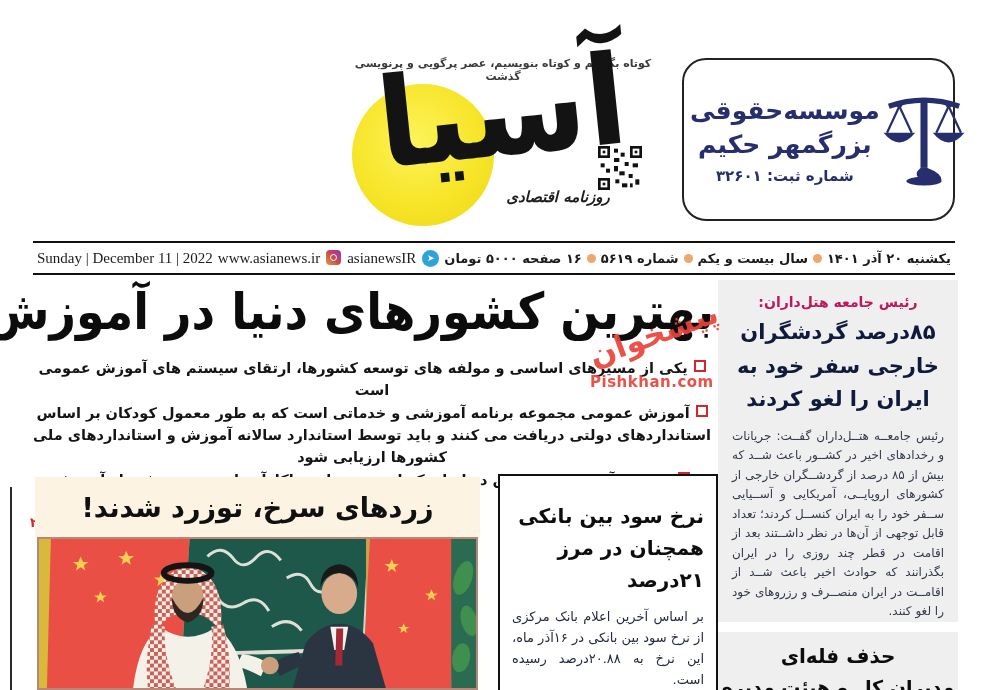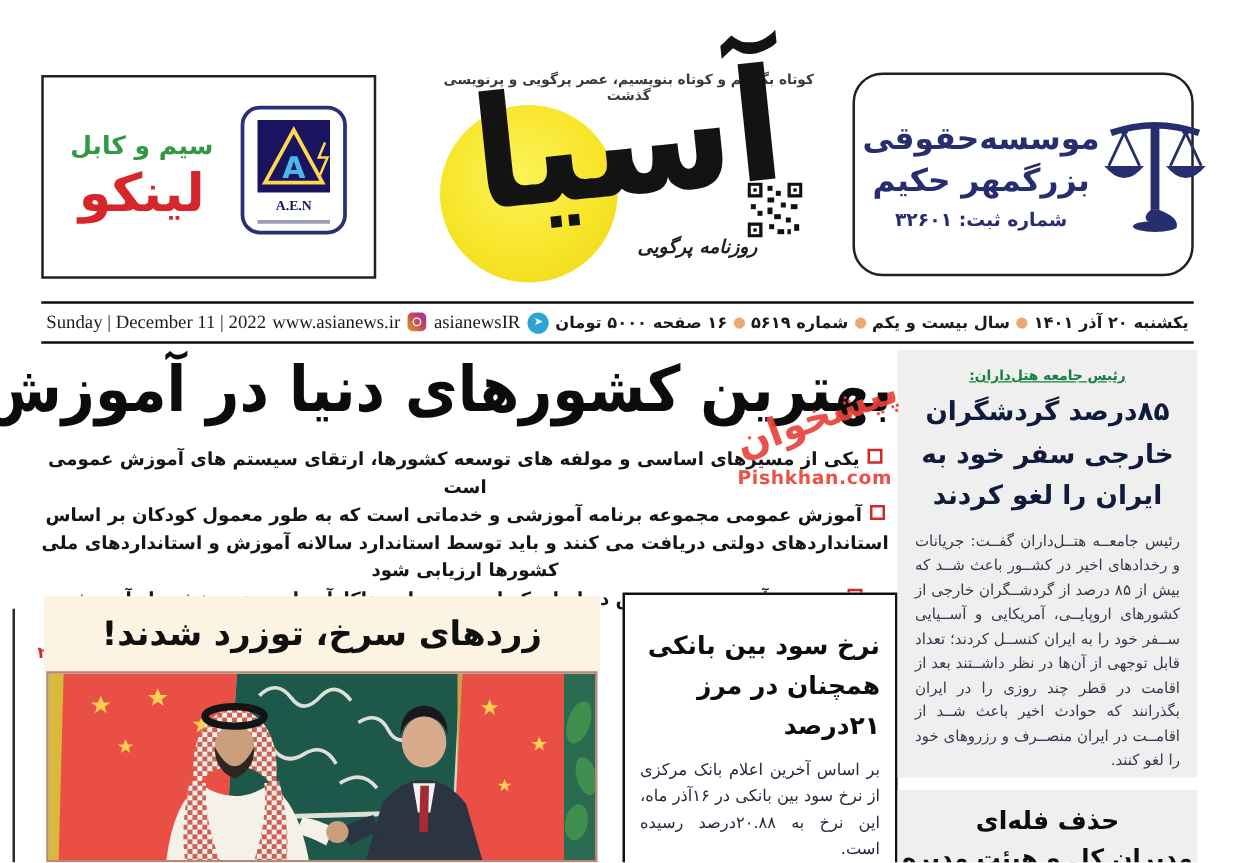--- a/index.html
+++ b/index.html
@@ -60,56 +60,39 @@
   
   .bank{left:498px;top:474px;width:220px;height:220px;border:2px solid #111;box-sizing:border-box;background:#fff;
         padding:12px 12px 0 12px;overflow:hidden;}
   .bank h2{margin:12px 0 10px 0;text-align:right;direction:rtl;font-size:20px;font-weight:bold;color:#0d0d0d;line-height:1.6;}
   .bank p{margin:0;direction:rtl;text-align:justify;font-size:13px;line-height:21px;color:#222a3e;}
 
   
   .sidebar{left:718px;top:280px;width:240px;}
   .sb-box{background:#efefef;box-sizing:border-box;}
   .sb1{height:342px;padding:14px 14px 0 14px;}
-  .kicker{text-align:center;direction:rtl;font-size:11px;font-weight:bold;color:#15803d;text-decoration:underline;}
+  .kicker{text-align:center;direction:rtl;font-size:14px;font-weight:bold;color:#be185d;}
   .sb1 h2{margin:6px 0 10px 0;text-align:center;direction:rtl;font-size:21px;font-weight:bold;color:#101b3c;line-height:1.6;}
   .sb1 p{margin:0;direction:rtl;text-align:justify;font-size:12px;line-height:19.5px;color:#333a4d;}
   .sb2{margin-top:10px;height:62px;padding-top:12px;overflow:hidden;}
   .sb2 h2{margin:0;text-align:center;direction:rtl;font-size:20px;font-weight:bold;color:#0d0d0d;}
   .sb2 .partial{margin-top:8px;text-align:center;direction:rtl;font-size:19px;font-weight:bold;color:#0d0d0d;}
 
   .vrule{left:10px;top:487px;width:2px;height:203px;background:#2a2a2a;}
 </style>
 </head>
 <body>
 
 <div class="stage">
 
-  <div class="abs ad-box ad-left">
-    <div class="linco-txt">
-      <div class="linco-top">سیم و کابل</div>
-      <div class="linco-name">لینکو</div>
-    </div>
-    <div>
-      <svg width="86" height="112" viewBox="0 0 86 112">
-        <rect x="2" y="2" width="82" height="100" rx="14" fill="#fff" stroke="#2b2f77" stroke-width="3"></rect>
-        <rect x="14" y="12" width="58" height="58" fill="#1a1460"></rect>
-        <polygon points="43,20 66,62 20,62" fill="none" stroke="#ffd84d" stroke-width="3"></polygon>
-        <text x="43" y="58" font-size="24" font-weight="bold" fill="#49b8e8" text-anchor="middle" font-family="DejaVu Sans, sans-serif">A</text>
-        <polyline points="68,30 63,42 70,42 64,56" fill="none" stroke="#ffd84d" stroke-width="2"></polyline>
-        <text x="43" y="84" font-size="11" font-weight="bold" fill="#1a1460" text-anchor="middle" font-family="Liberation Serif, serif">A.E.N</text>
-        <rect x="14" y="92" width="58" height="3" fill="#9aa0b8"></rect>
-      </svg>
-    </div>
-  </div>
 
   <div class="abs tagline">کوتاه بگوییم و کوتاه بنویسیم، عصر پرگویی و پرنویسی گذشت</div>
   <div class="abs sun"></div>
   <div class="abs asia-logo">آسیا</div>
-  <div class="abs roz">روزنامه پرگویی</div>
+  <div class="abs roz">روزنامه اقتصادی</div>
   <div class="abs qr">
     <svg viewBox="0 0 33 33" width="44" height="44">
       <rect width="33" height="33" fill="#fff"></rect>
       <g fill="#111">
         <rect x="0" y="0" width="9" height="9"></rect>
           <rect x="24" y="0" width="9" height="9"></rect>
           <rect x="0" y="24" width="9" height="9"></rect>
         <rect x="2" y="2" width="5" height="5" fill="#fff"></rect>
           <rect x="26" y="2" width="5" height="5" fill="#fff"></rect>
           <rect x="2" y="26" width="5" height="5" fill="#fff"></rect>

